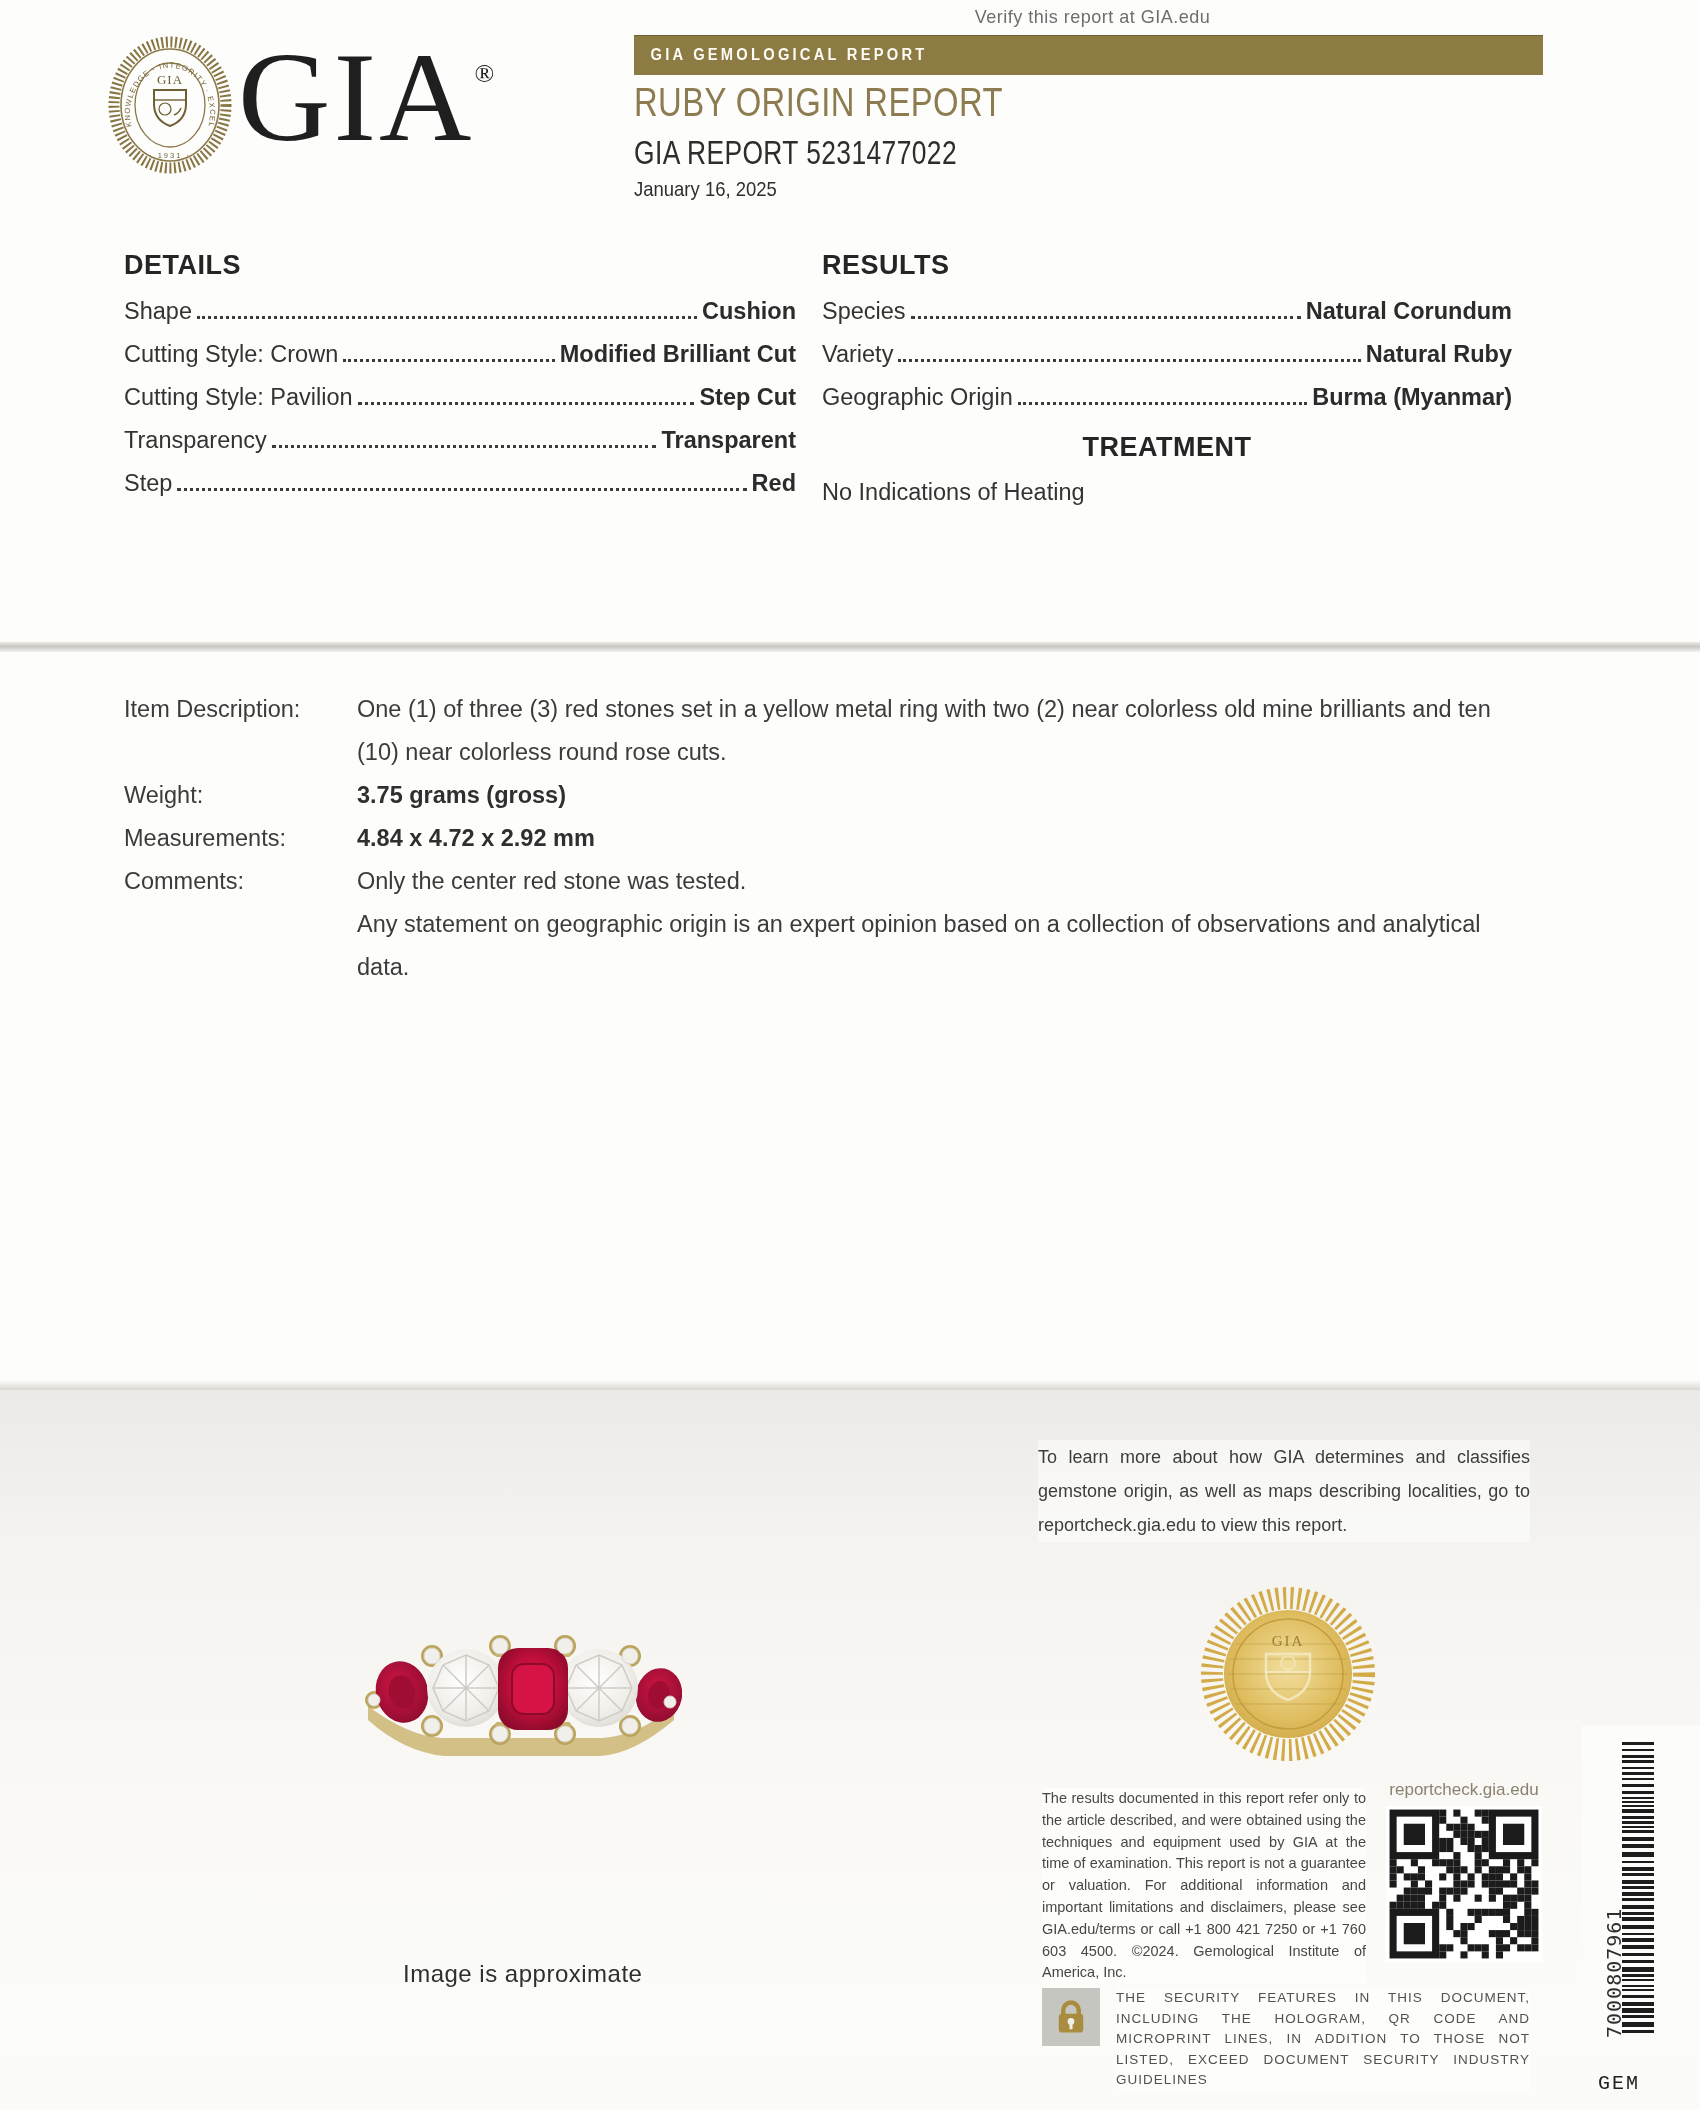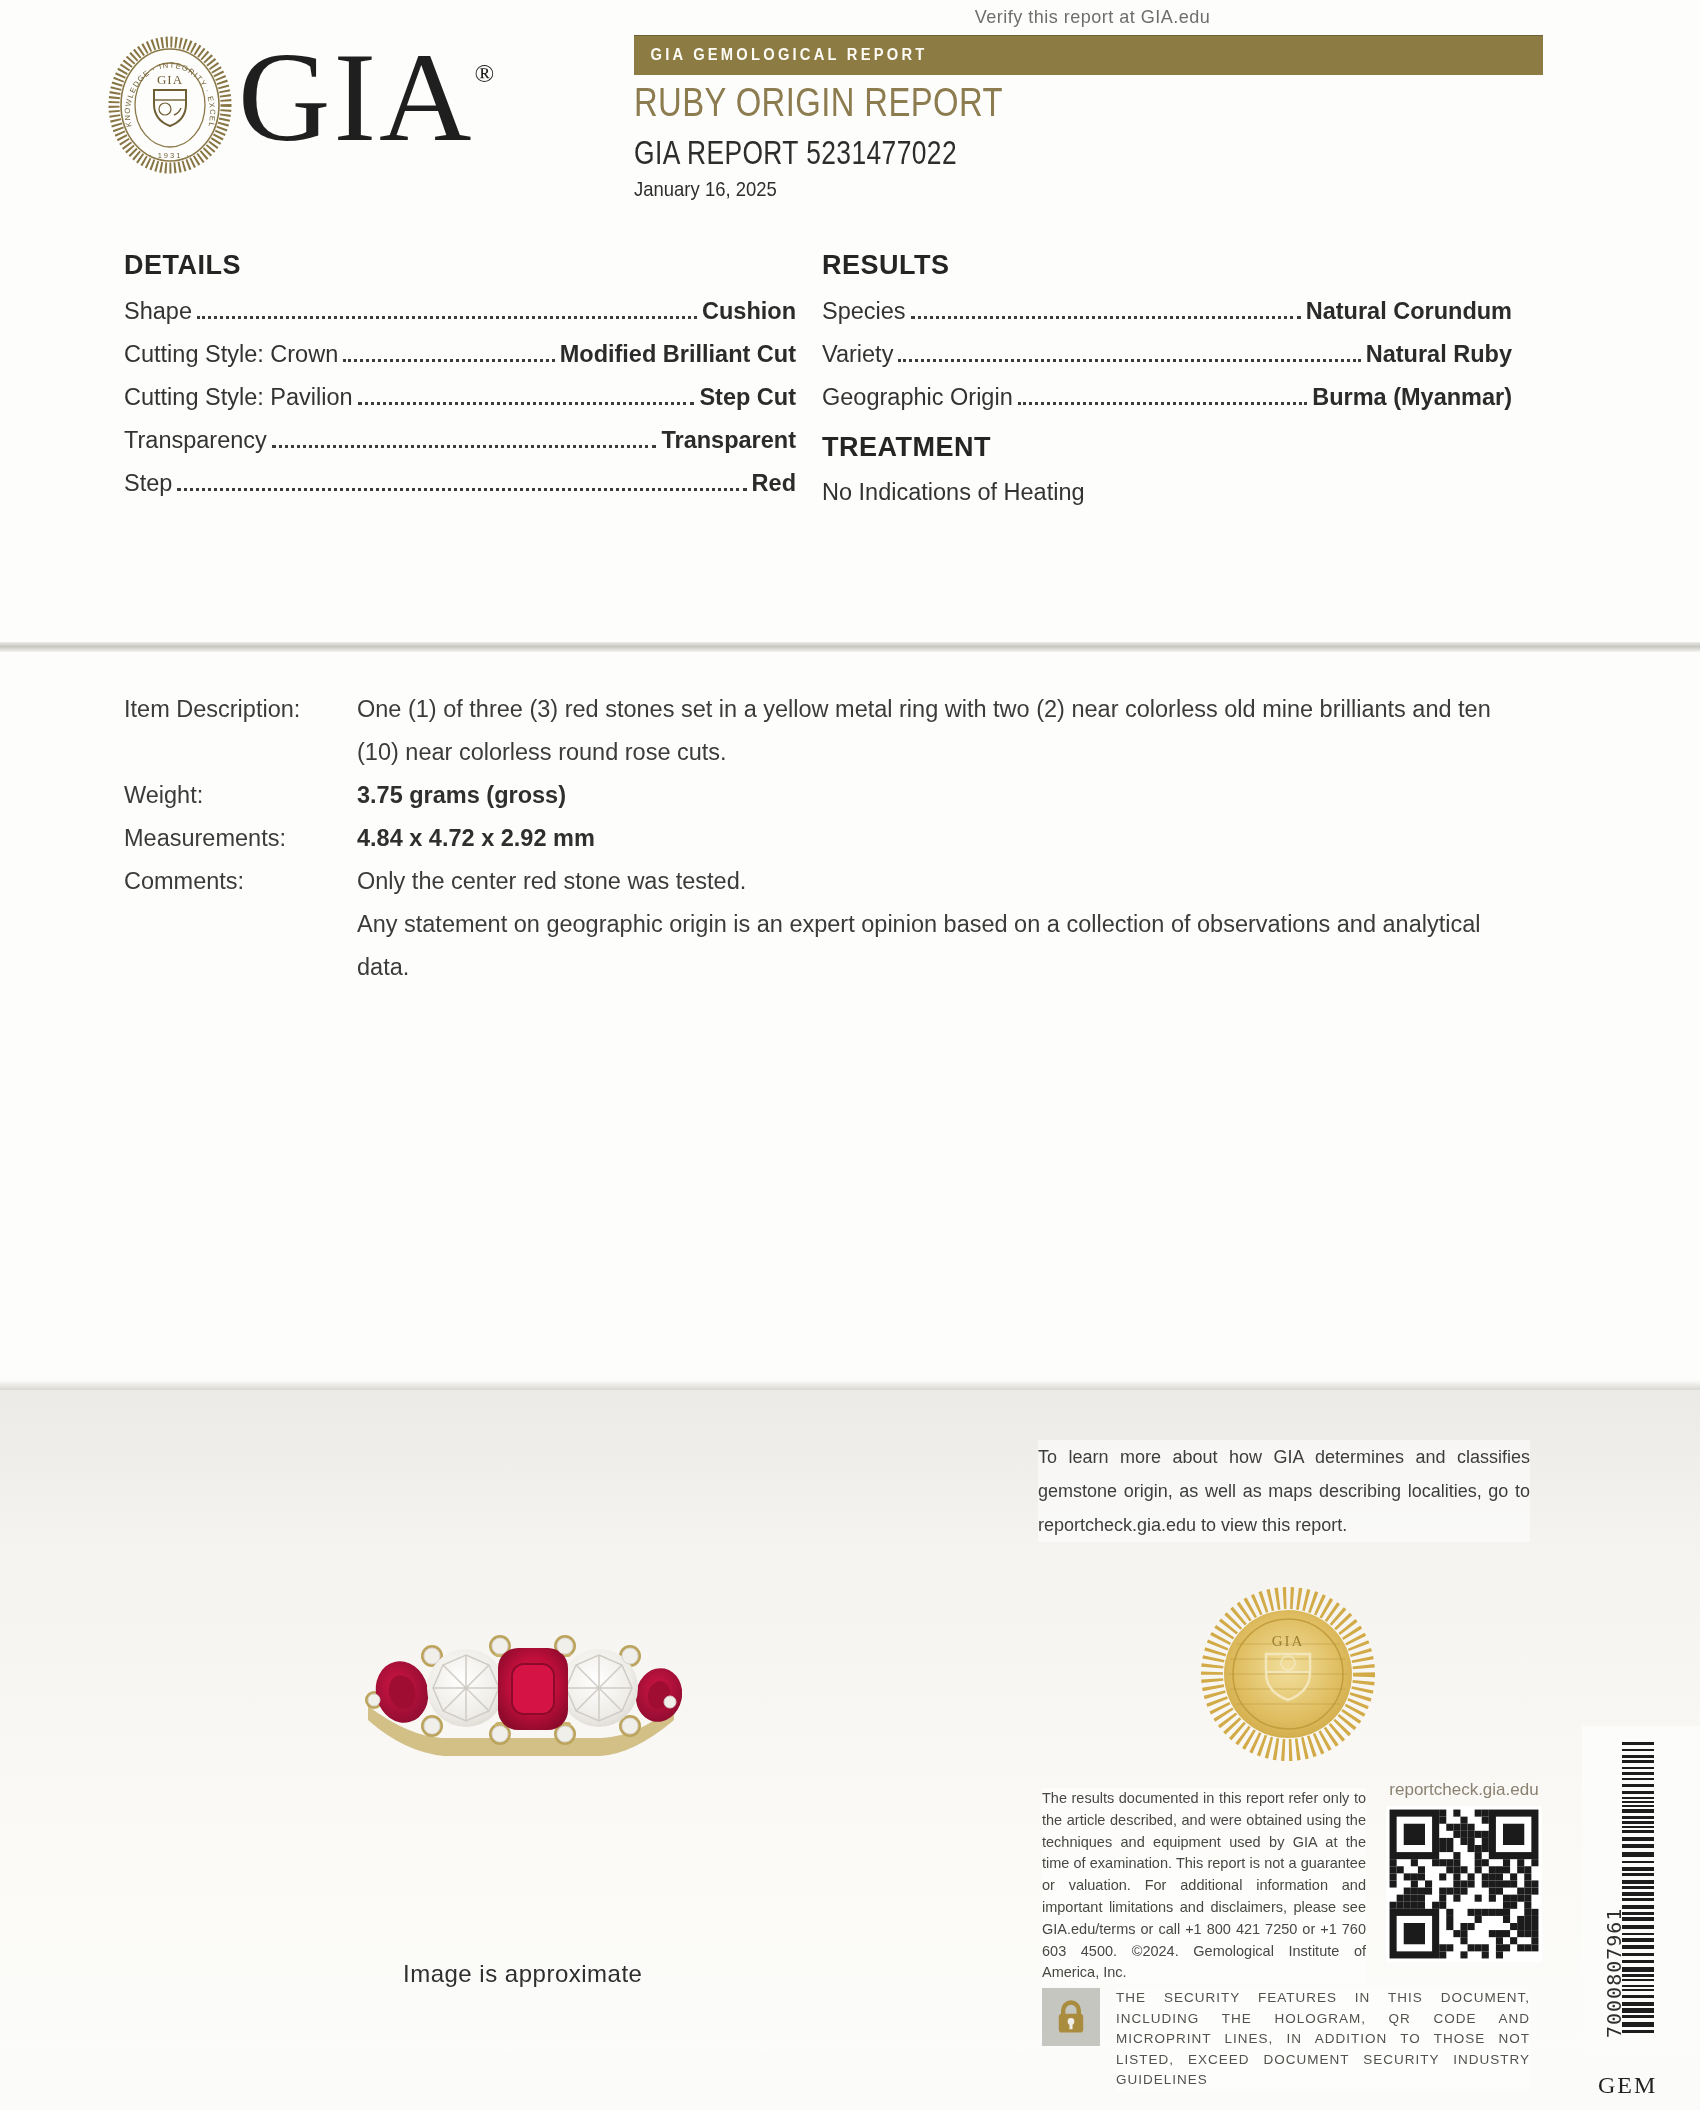--- a/index.html
+++ b/index.html
@@ -41,21 +41,21 @@
 
   
   .col{line-height:30px;}
   .col h2{margin:0 0 16px 0;font-size:27px;font-weight:bold;color:#252525;letter-spacing:.5px;line-height:30px;}
   .col-left{left:124px;top:250px;width:672px;}
   .col-right{left:822px;top:250px;width:690px;}
   .lrow{display:flex;align-items:baseline;height:26px;margin-bottom:17px;
         font-size:23.5px;color:#333;white-space:nowrap;}
   .lrow .dots{flex:1 1 auto;margin:0 5px;border-bottom:3px dotted #3c3c3c;min-width:18px;}
   .lrow .val{font-weight:bold;color:#2b2b2b;}
-  .treat-h{margin-top:24px !important;}
+  .treat-h{margin-top:24px !important;text-align:center;}
   .treat-v{font-size:23.5px;color:#333;margin-top:13px;line-height:28px;}
 
   
   .itemblock{left:124px;top:688px;width:1390px;font-size:23.5px;line-height:43px;color:#3b3b3b;}
   .irow{display:flex;align-items:flex-start;}
   .irow .ilab{width:233px;flex:0 0 233px;}
   .irow .ival{flex:1 1 auto;max-width:1153px;}
   .irow .bold{font-weight:bold;color:#2f2f2f;}
 
   
@@ -70,21 +70,21 @@
          color:#474743;text-align:justify;background:rgba(255,255,255,.5);}
   .security{left:1042px;top:1988px;width:500px;display:flex;align-items:flex-start;}
   .lockbox{width:58px;height:58px;background:#c6c6c0;flex:0 0 58px;display:flex;
          align-items:center;justify-content:center;}
   .sectext{margin-left:16px;width:414px;font-size:13.5px;line-height:20.5px;letter-spacing:1px;
          word-spacing:5px;color:#51514d;text-align:justify;background:rgba(255,255,255,.45);}
   .barcode{left:1622px;top:1742px;width:32px;height:298px;position:absolute;}
   .bcnum{left:1550px;top:1960px;width:130px;height:26px;transform:rotate(-90deg);
          font-family:"DejaVu Sans Mono",monospace;font-size:20px;letter-spacing:1px;
          color:#2f2f2f;text-align:center;}
-  .gem{left:1598px;top:2072px;font-family:Liberation Serif, serif;font-size:24px;
+  .gem{left:1598px;top:2072px;font-family:Liberation Mono, monospace;font-size:20px;
          letter-spacing:2px;color:#222;}
 </style>
 </head>
 <body>
 
 <div class="page">
 
   <div class="abs sec-top"></div>
   <div class="abs sec-mid"></div>
   <div class="abs sec-bottom"></div>

